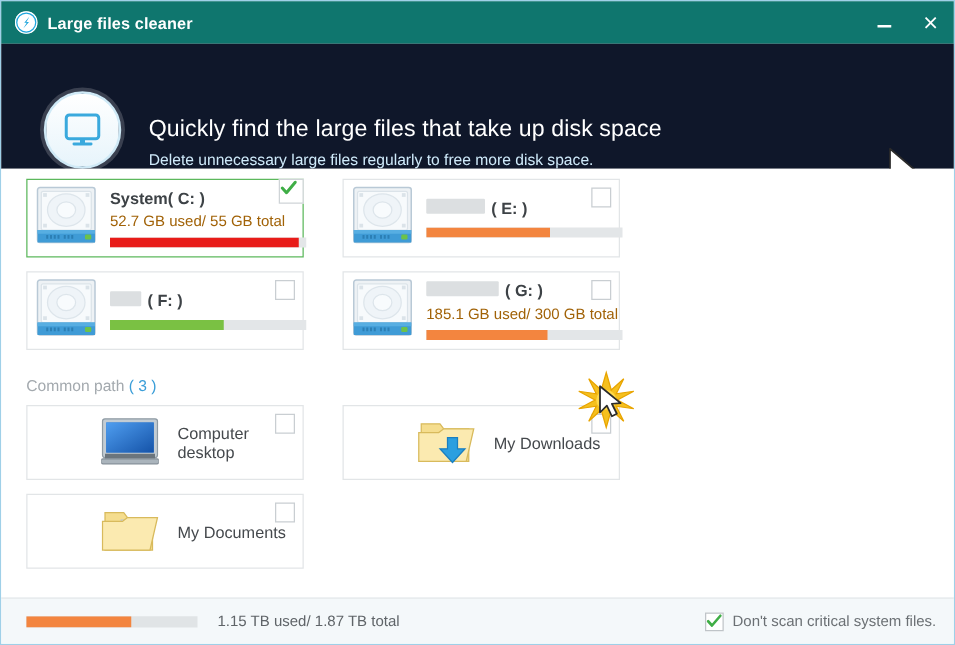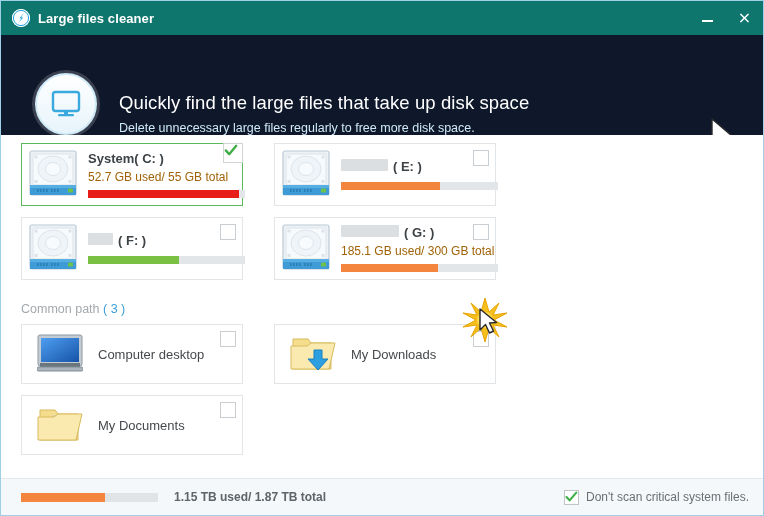--- a/index.html
+++ b/index.html
@@ -120,40 +120,40 @@
   .cbox {
     position: absolute; right: 6px; top: 6px;
     width: 16px; height: 16px; background: #ffffff;
     border: 1px solid #c9ced2;
   }
   .cbox.checked { border-color: #cfd4d7; }
   .cbox svg { display: block; }
   .card.selected .cbox { right: -1px; top: -1px; width: 20px; height: 20px; }
 
   
-  .card.path { height: 60px; }
+  .card.path { height: 60px; padding-left: 44px; }
   .card.path .picon { flex: 0 0 52px; margin-left: 12px; display: flex; align-items: center; justify-content: center; }
   .path-label { font-size: 13px; color: #45494d; margin-left: 12px; }
 
   
   .burst { position: absolute; left: 458px; top: 160px; pointer-events: none; }
   .cursor-sm { position: absolute; left: 477px; top: 173px; pointer-events: none; }
 
   
   .statusbar {
     flex: 0 0 37px; background: #f4f8fa;
     border-top: 1px solid #e3e8ea;
     display: flex; align-items: center; position: relative;
   }
   .total-bar {
     width: 137px; height: 9px; background: #e0e4e6;
     margin-left: 20px; overflow: hidden;
   }
   .total-bar > i { display: block; height: 100%; background: #f3853f; }
-  .total-text { font-size: 12px; color: #5f6468; margin-left: 16px; white-space: nowrap; font-weight: bold; }
+  .total-text { font-size: 12px; color: #5f6468; margin-left: 16px; white-space: nowrap; }
   .status-right {
     position: absolute; right: 14px; display: flex; align-items: center; text-align: center;
   }
   .status-right .cbox2 {
     width: 15px; height: 15px; background: #ffffff; border: 1px solid #bfc4c8;
     display: flex; align-items: center; justify-content: center; margin-right: 7px;
   }
   .status-right .lbl { font-size: 12px; color: #6b7074; white-space: nowrap; }
 </style>
 </head>

